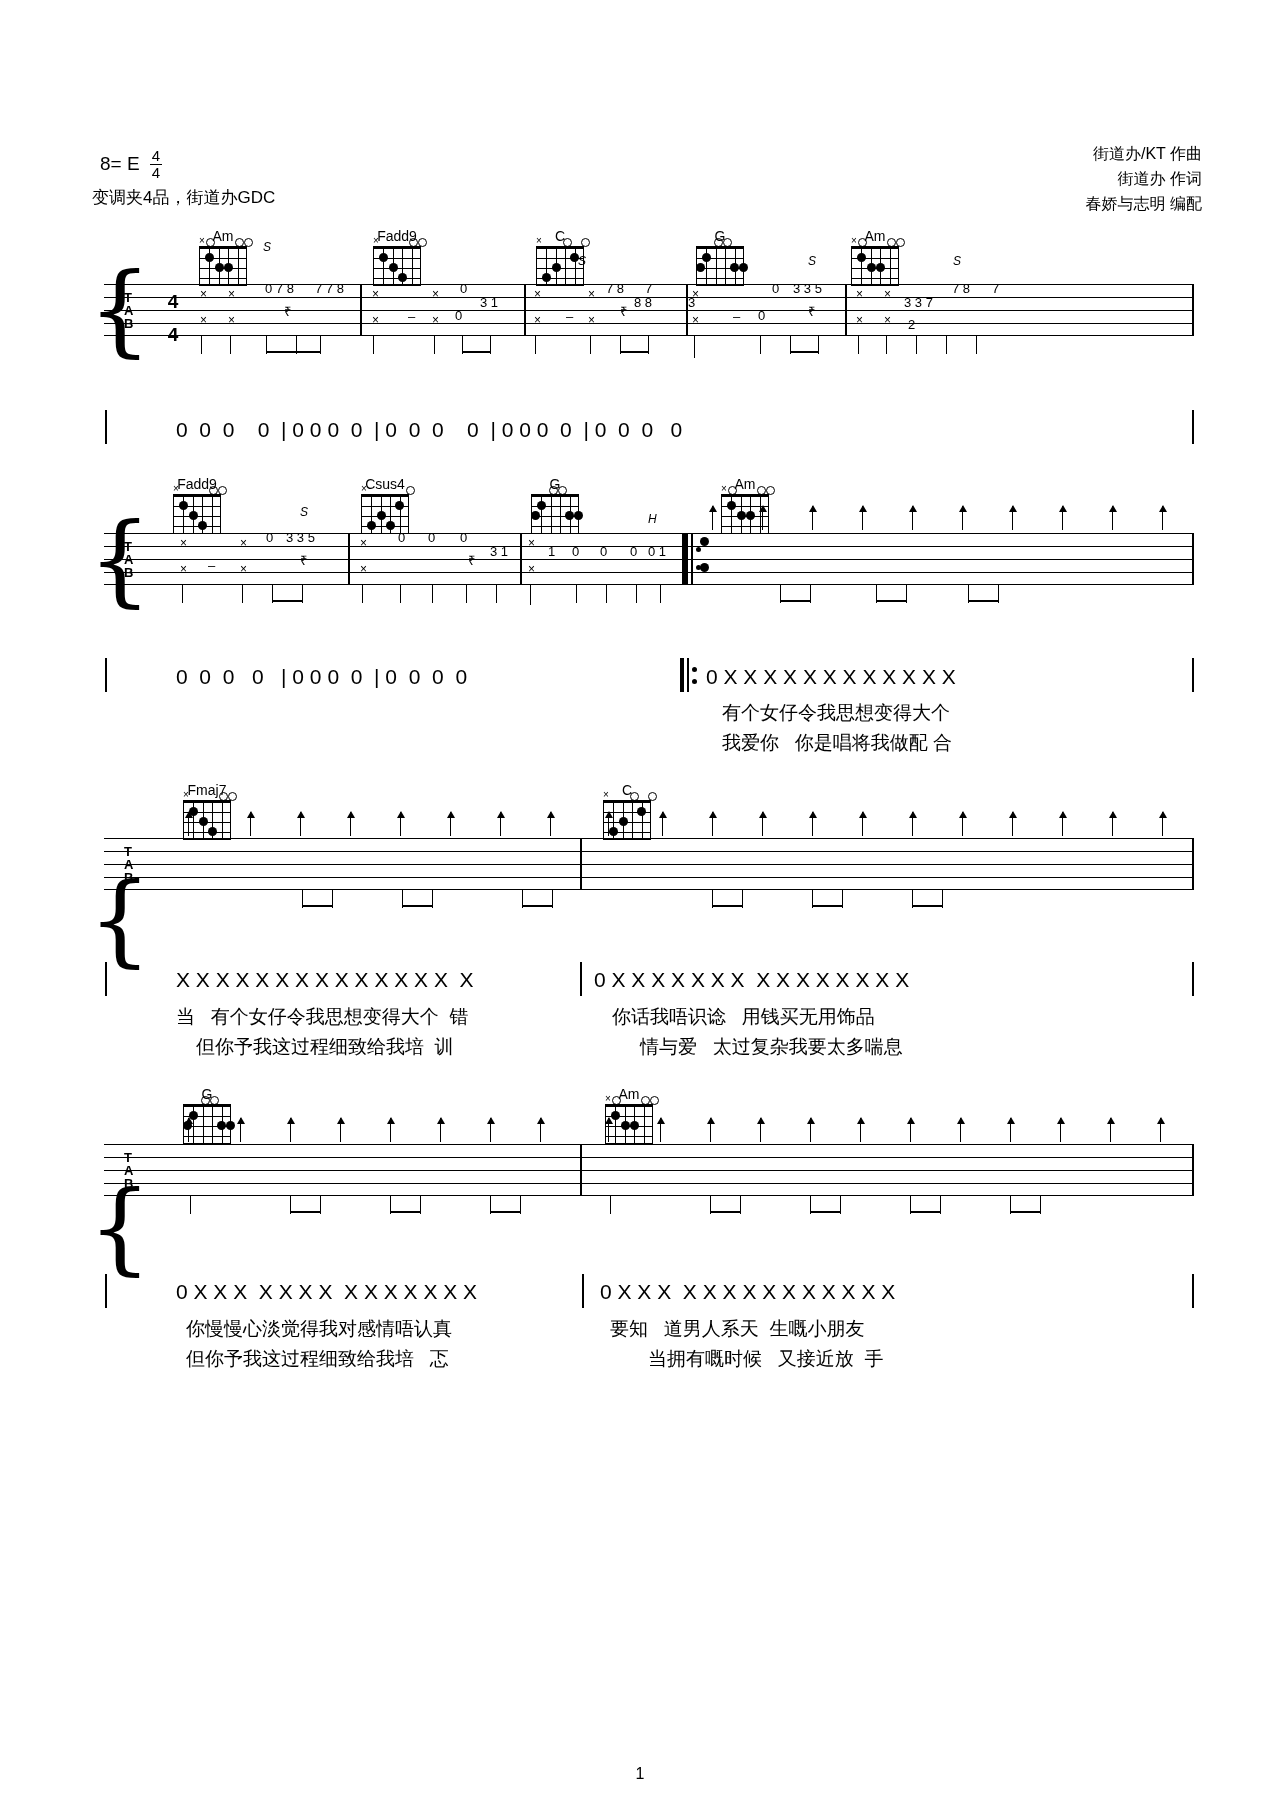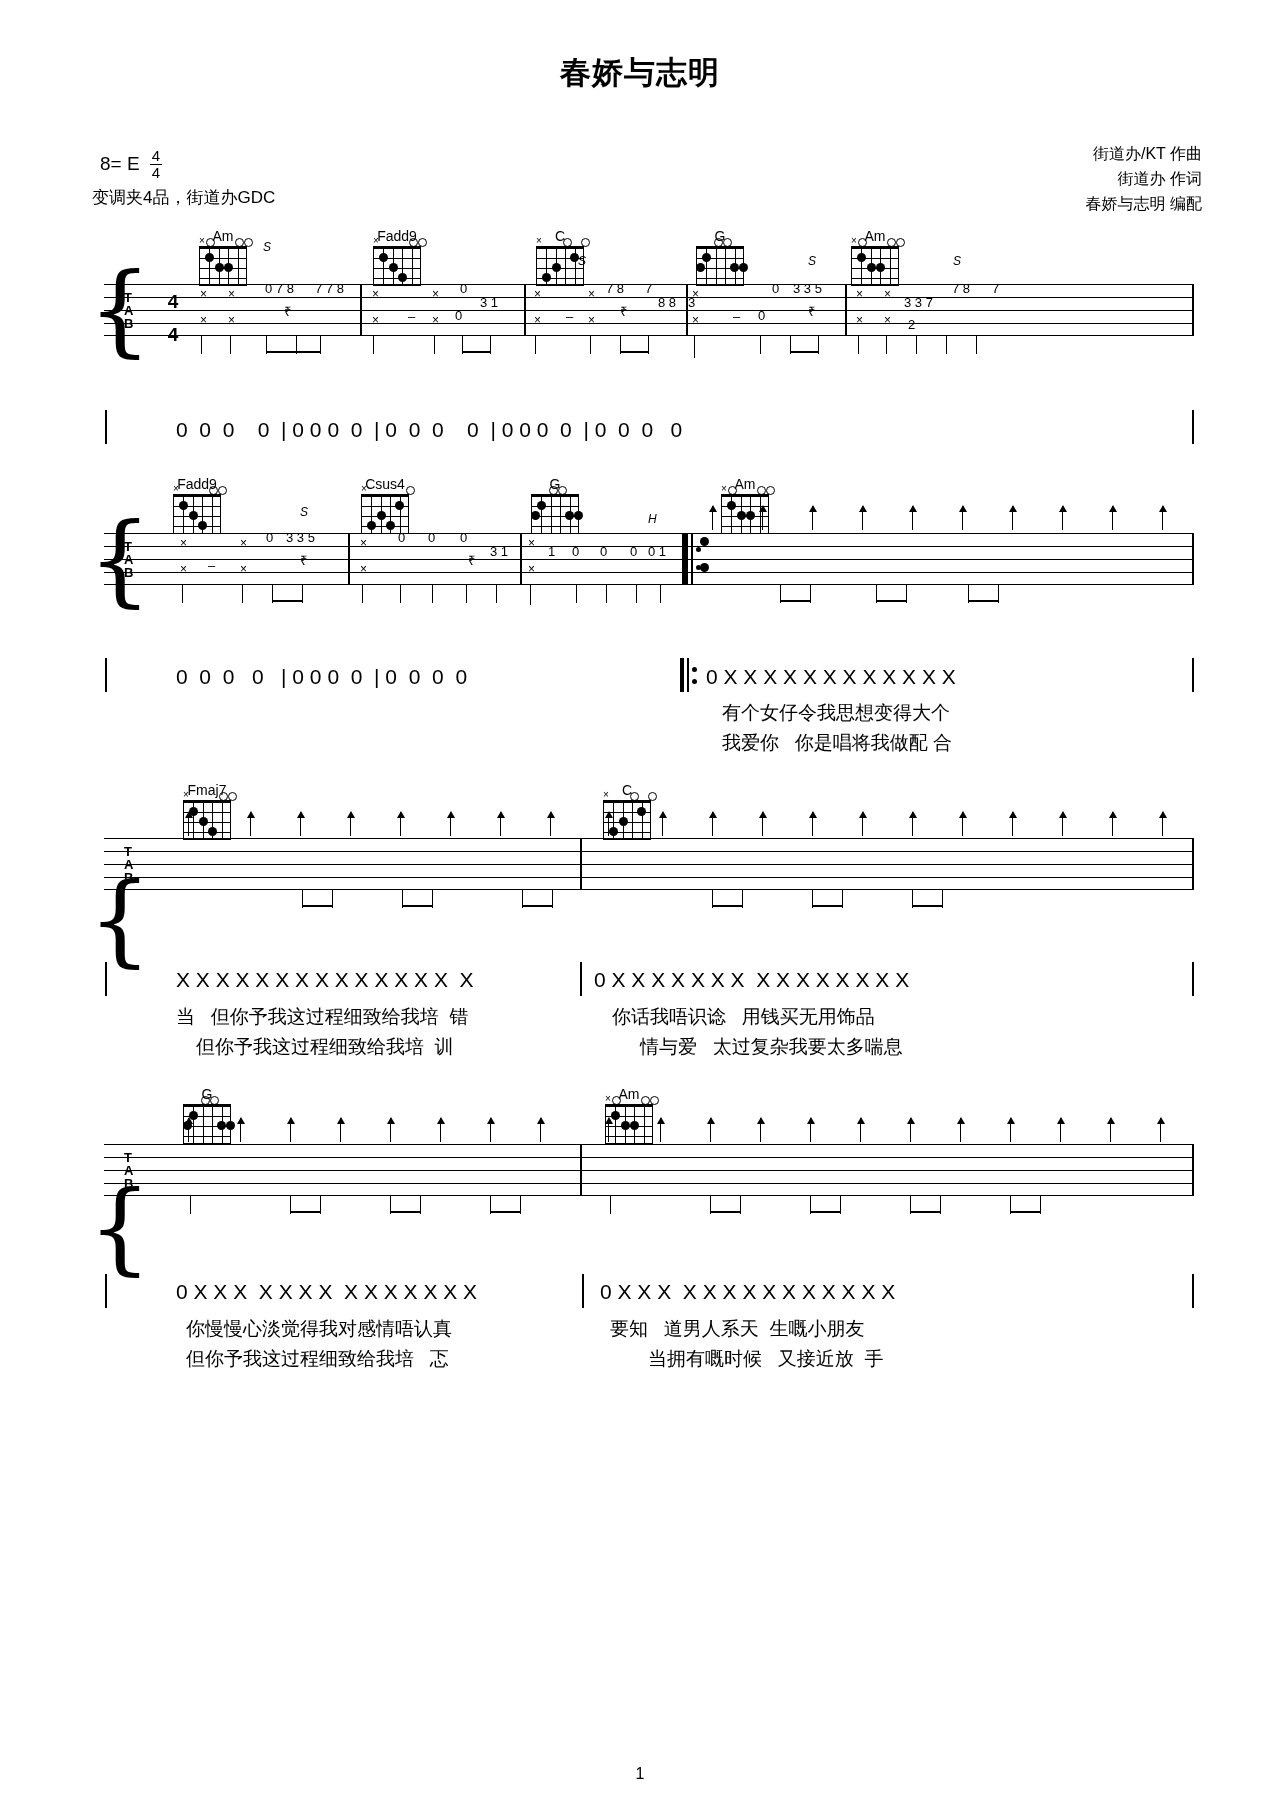--- a/index.html
+++ b/index.html
@@ -226,21 +226,20 @@
     width: 1280px;
     text-align: center;
     font-size: 16px;
   }
 </style>
 </head>
 <body>
 
 <div class="sheet">
 
-  <div class="title">春娇与志明</div>
 
   <div class="key-line">
     <span>8= E</span>
     <span class="fraction">
       <span class="num">4</span>
       <span class="den">4</span>
     </span>
   </div>
   <div class="capo">变调夹4品，街道办GDC</div>
 
@@ -390,21 +389,21 @@
 
     <div class="tabx" style="left:534px;top:288px;">×</div>
     <div class="tabx" style="left:534px;top:314px;">×</div>
     <div class="tabnum" style="left:566px;top:310px;">–</div>
     <div class="tabx" style="left:588px;top:288px;">×</div>
     <div class="tabx" style="left:588px;top:314px;">×</div>
     <div class="marker" style="left:578px;top:254px;">S</div>
     <div class="tabnum" style="left:606px;top:282px;">7 8</div>
     <div class="tabnum" style="left:645px;top:282px;">7</div>
     <div class="tabnum" style="left:620px;top:305px;">₹</div>
-    <div class="tabnum" style="left:658px;top:296px;">8 8</div>
+    <div class="tabnum" style="left:634px;top:296px;">8 8</div>
 
     <div class="tabx" style="left:692px;top:288px;">×</div>
     <div class="tabx" style="left:692px;top:314px;">×</div>
     <div class="tabnum" style="left:688px;top:296px;">3</div>
     <div class="tabnum" style="left:733px;top:310px;">–</div>
     <div class="tabnum" style="left:758px;top:309px;">0</div>
     <div class="tabnum" style="left:772px;top:282px;">0</div>
     <div class="tabnum" style="left:793px;top:282px;">3 3 5</div>
     <div class="marker" style="left:808px;top:254px;">S</div>
     <div class="tabnum" style="left:808px;top:305px;">₹</div>
@@ -725,21 +724,21 @@
     <div class="stem" style="left:912px;top:890px;height:18px;"></div>
     <div class="stem" style="left:942px;top:890px;height:18px;"></div>
     <div class="beam" style="left:912px;top:905px;width:30px;"></div>
 
     <div class="rhythm-row" style="left:176px;top:968px;">X X X X X X X X X X X X X X  X</div>
     <div class="rhythm-row" style="left:594px;top:968px;">0 X X X X X X X  X X X X X X X X</div>
     <div class="barline" style="left:105px;top:962px;height:34px;"></div>
     <div class="barline" style="left:580px;top:962px;height:34px;"></div>
     <div class="barline" style="left:1192px;top:962px;height:34px;"></div>
 
-    <div class="lyric-row" style="left:176px;top:1004px;">当   但你予我这过程细致给我培  错</div>
+    <div class="lyric-row" style="left:176px;top:1004px;">当   有个女仔令我思想变得大个  错</div>
     <div class="lyric-row" style="left:196px;top:1034px;">但你予我这过程细致给我培  训</div>
     <div class="lyric-row" style="left:612px;top:1004px;">你话我唔识谂   用钱买无用饰品</div>
     <div class="lyric-row" style="left:640px;top:1034px;">情与爱   太过复杂我要太多喘息</div>
   </div>
 
   <div class="system" style="left:0;top:0;width:1280px;height:320px;">
 
     <div class="brace" style="left:88px;top:1188px;">{</div>
 
     <div class="chord" style="left:180px;top:1086px;">

